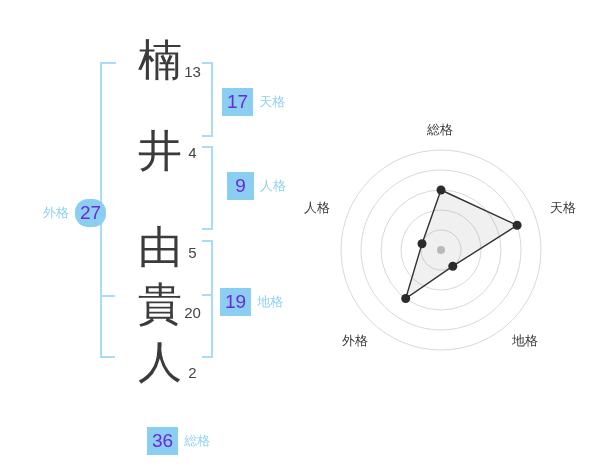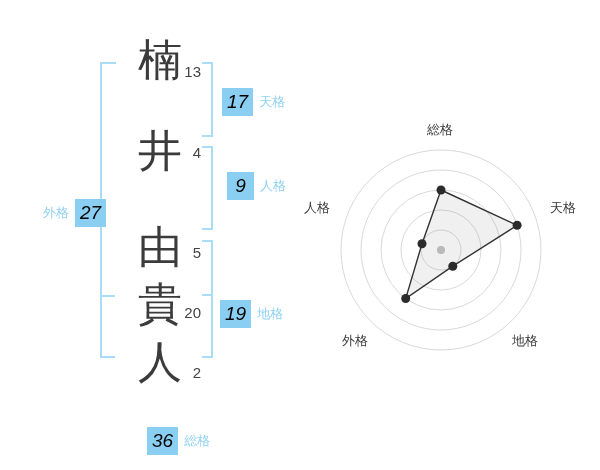--- a/index.html
+++ b/index.html
@@ -10,36 +10,36 @@
   }
   html,body{margin:0;padding:0;background:#fff;}
   body{font-family:"Liberation Sans", sans-serif;}
   #stage{position:relative;width:600px;height:470px;background:#ffffff;overflow:hidden;}
 
   .char{
     position:absolute;left:136px;width:48px;height:46px;
     text-align:center;font-size:44px;line-height:46px;color:var(--dark);
   }
   .stroke-num{
-    position:absolute;left:184px;width:17px;text-align:right;
+    position:absolute;left:184px;width:17px;text-align:center;
     font-size:15px;line-height:15px;color:#444444;
   }
 
   .v-line{position:absolute;width:2px;background:var(--line);}
   .h-tick{position:absolute;height:2px;background:var(--line);}
 
   .kaku-row{position:absolute;display:flex;align-items:center;height:28px;}
   .badge{
     display:inline-flex;align-items:center;justify-content:center;
     min-width:17px;height:28px;padding:0 5px;
-    background:var(--blue);color:#000000;font-size:19px;font-style:italic;
+    background:var(--blue);color:#6d28d9;font-size:19px;
   }
   .kaku-label{font-size:13px;color:var(--label-blue);}
   .kaku-row .badge + .kaku-label{margin-left:6px;}
-  .kaku-row .kaku-label + .badge{margin-left:6px;}
+  .kaku-row .kaku-label + .badge{margin-left:6px;border-radius:13px;}
 
   #radar{position:absolute;left:295px;top:115px;}
 </style>
 </head>
 <body>
 
 <div id="stage">
 
   <div class="char" style="top:37px">楠</div>
   <div class="char" style="top:128px">井</div>
@@ -78,21 +78,21 @@
   </div>
 
   <div class="kaku-row" style="left:222px;top:88px">
     <span class="badge">17</span>
     <span class="kaku-label">天格</span>
   </div>
   <div class="kaku-row" style="left:227px;top:172px">
     <span class="badge">9</span>
     <span class="kaku-label">人格</span>
   </div>
-  <div class="kaku-row" style="left:220px;top:300px">
+  <div class="kaku-row" style="left:220px;top:288px">
     <span class="badge">19</span>
     <span class="kaku-label">地格</span>
   </div>
   <div class="kaku-row" style="left:43px;top:199px">
     <span class="kaku-label">外格</span>
     <span class="badge">27</span>
   </div>
   <div class="kaku-row" style="left:147px;top:427px">
     <span class="badge">36</span>
     <span class="kaku-label">総格</span>

